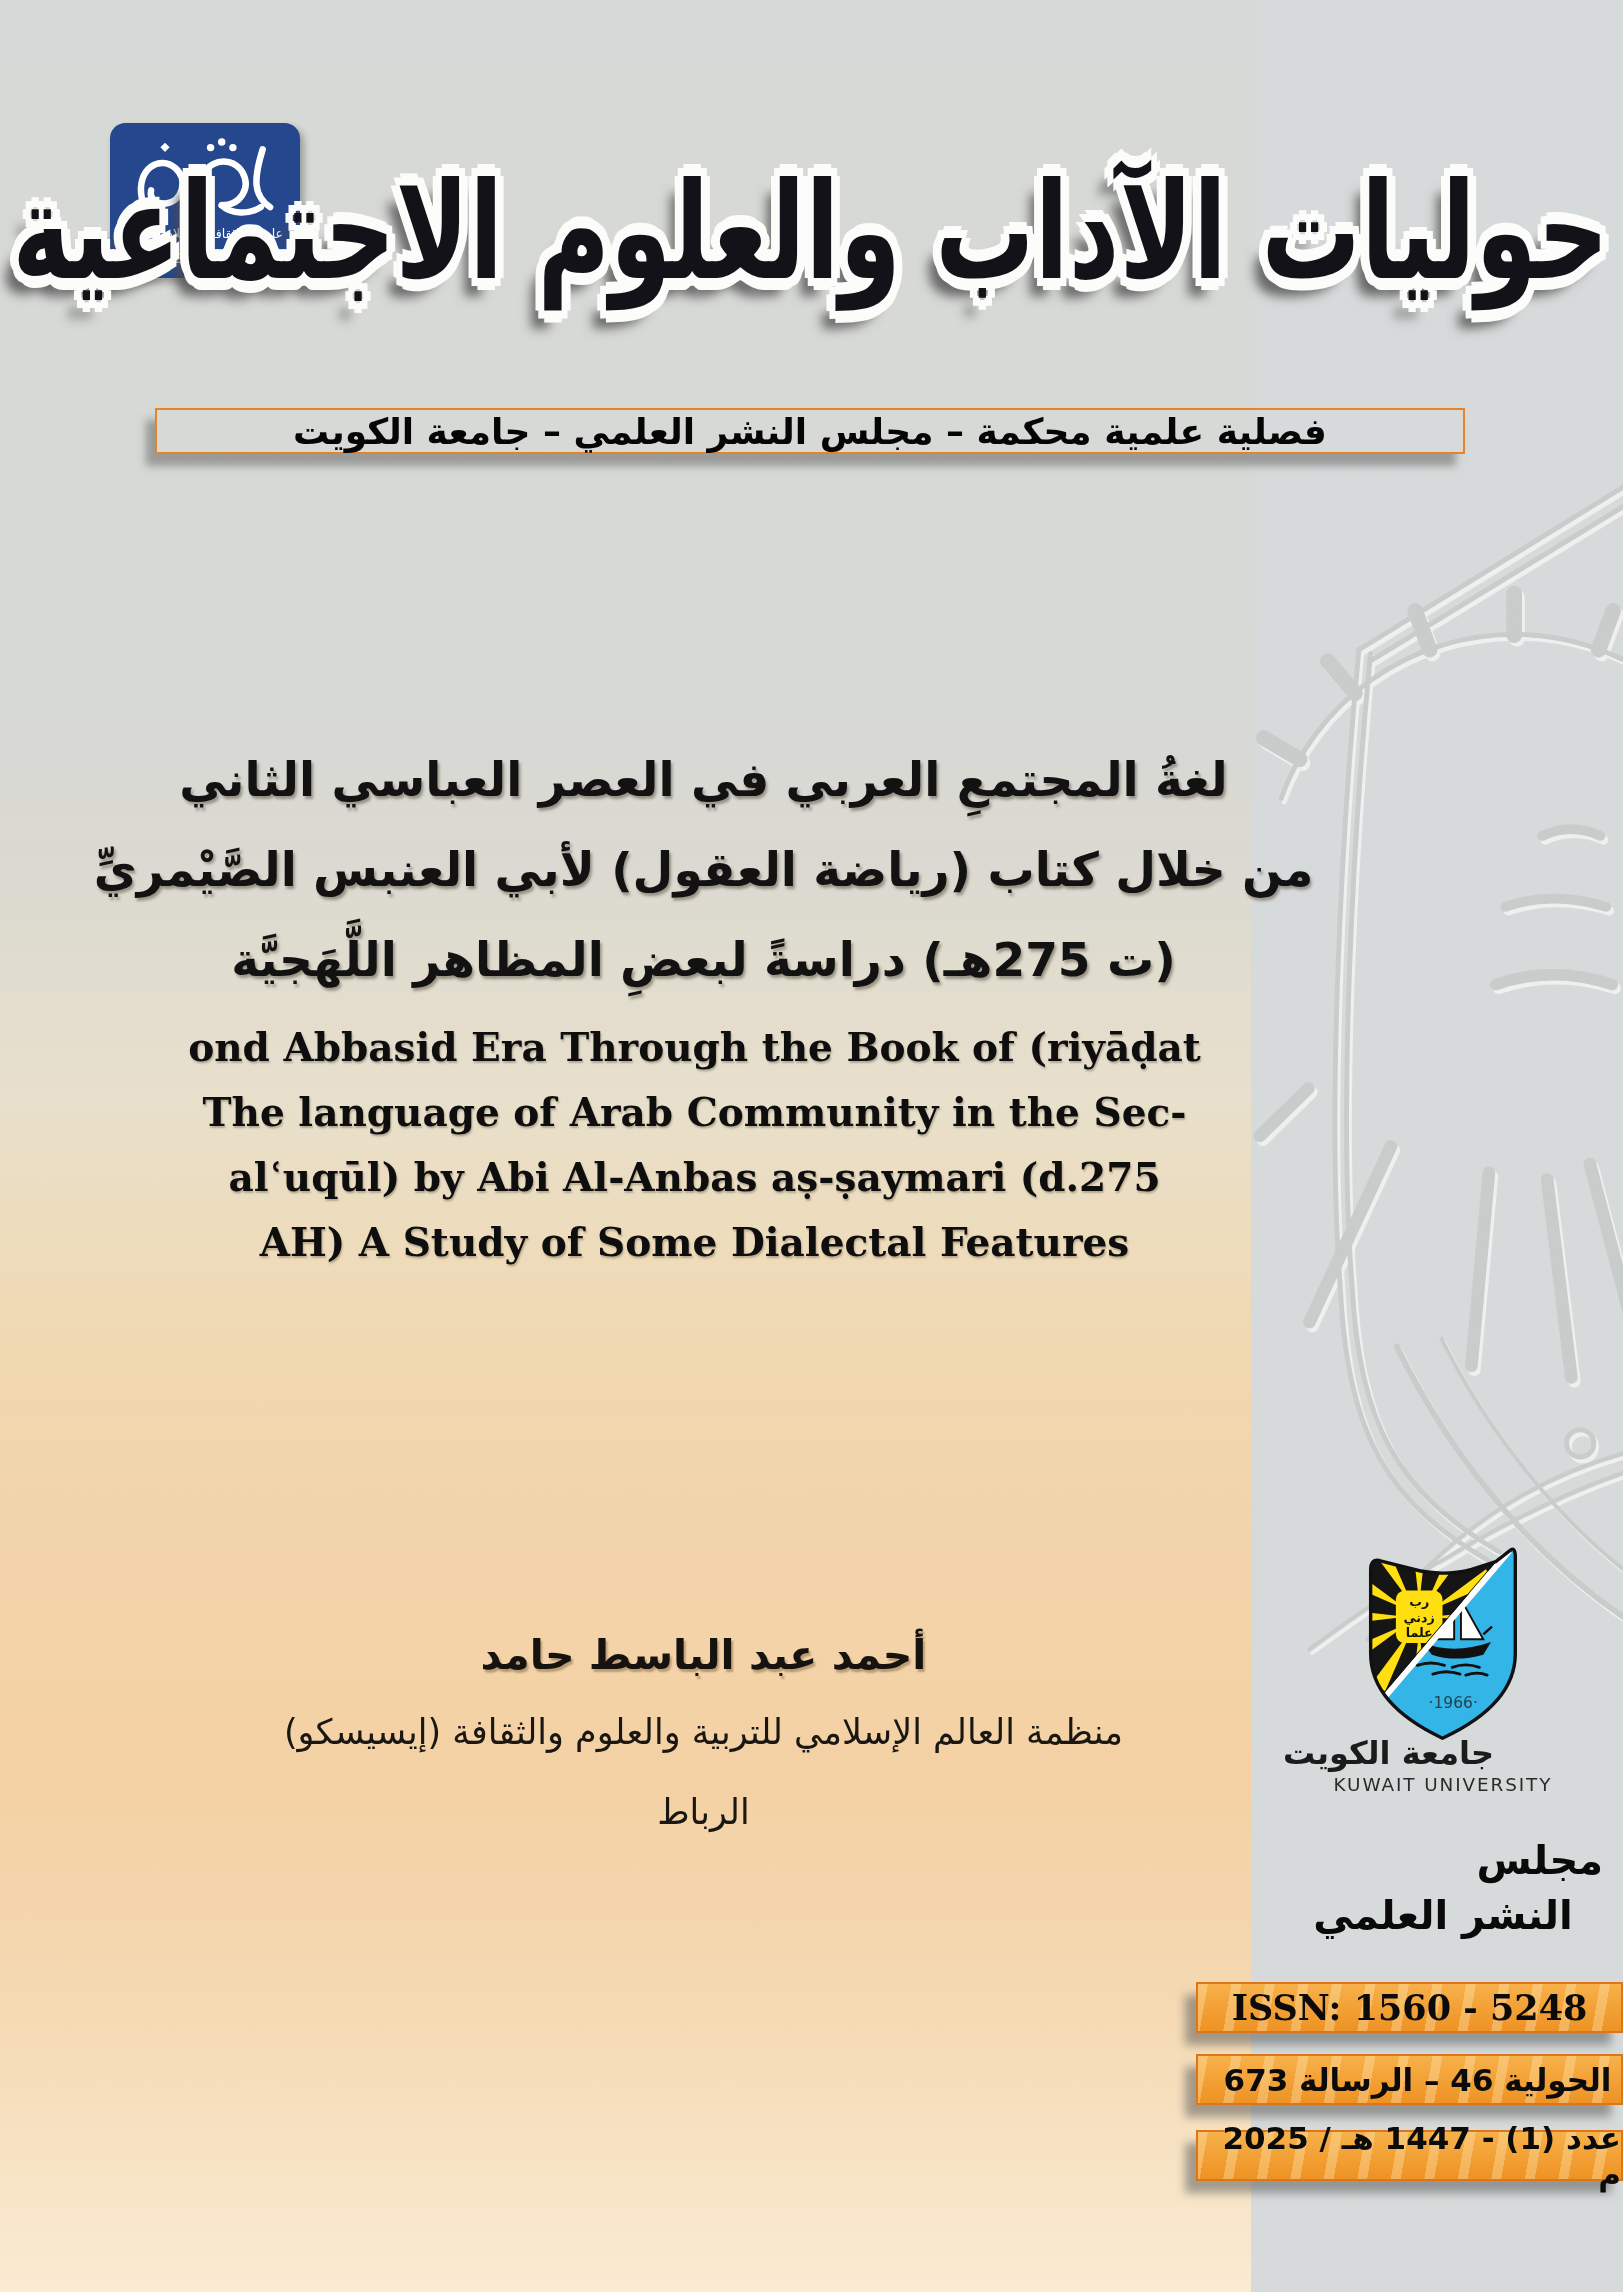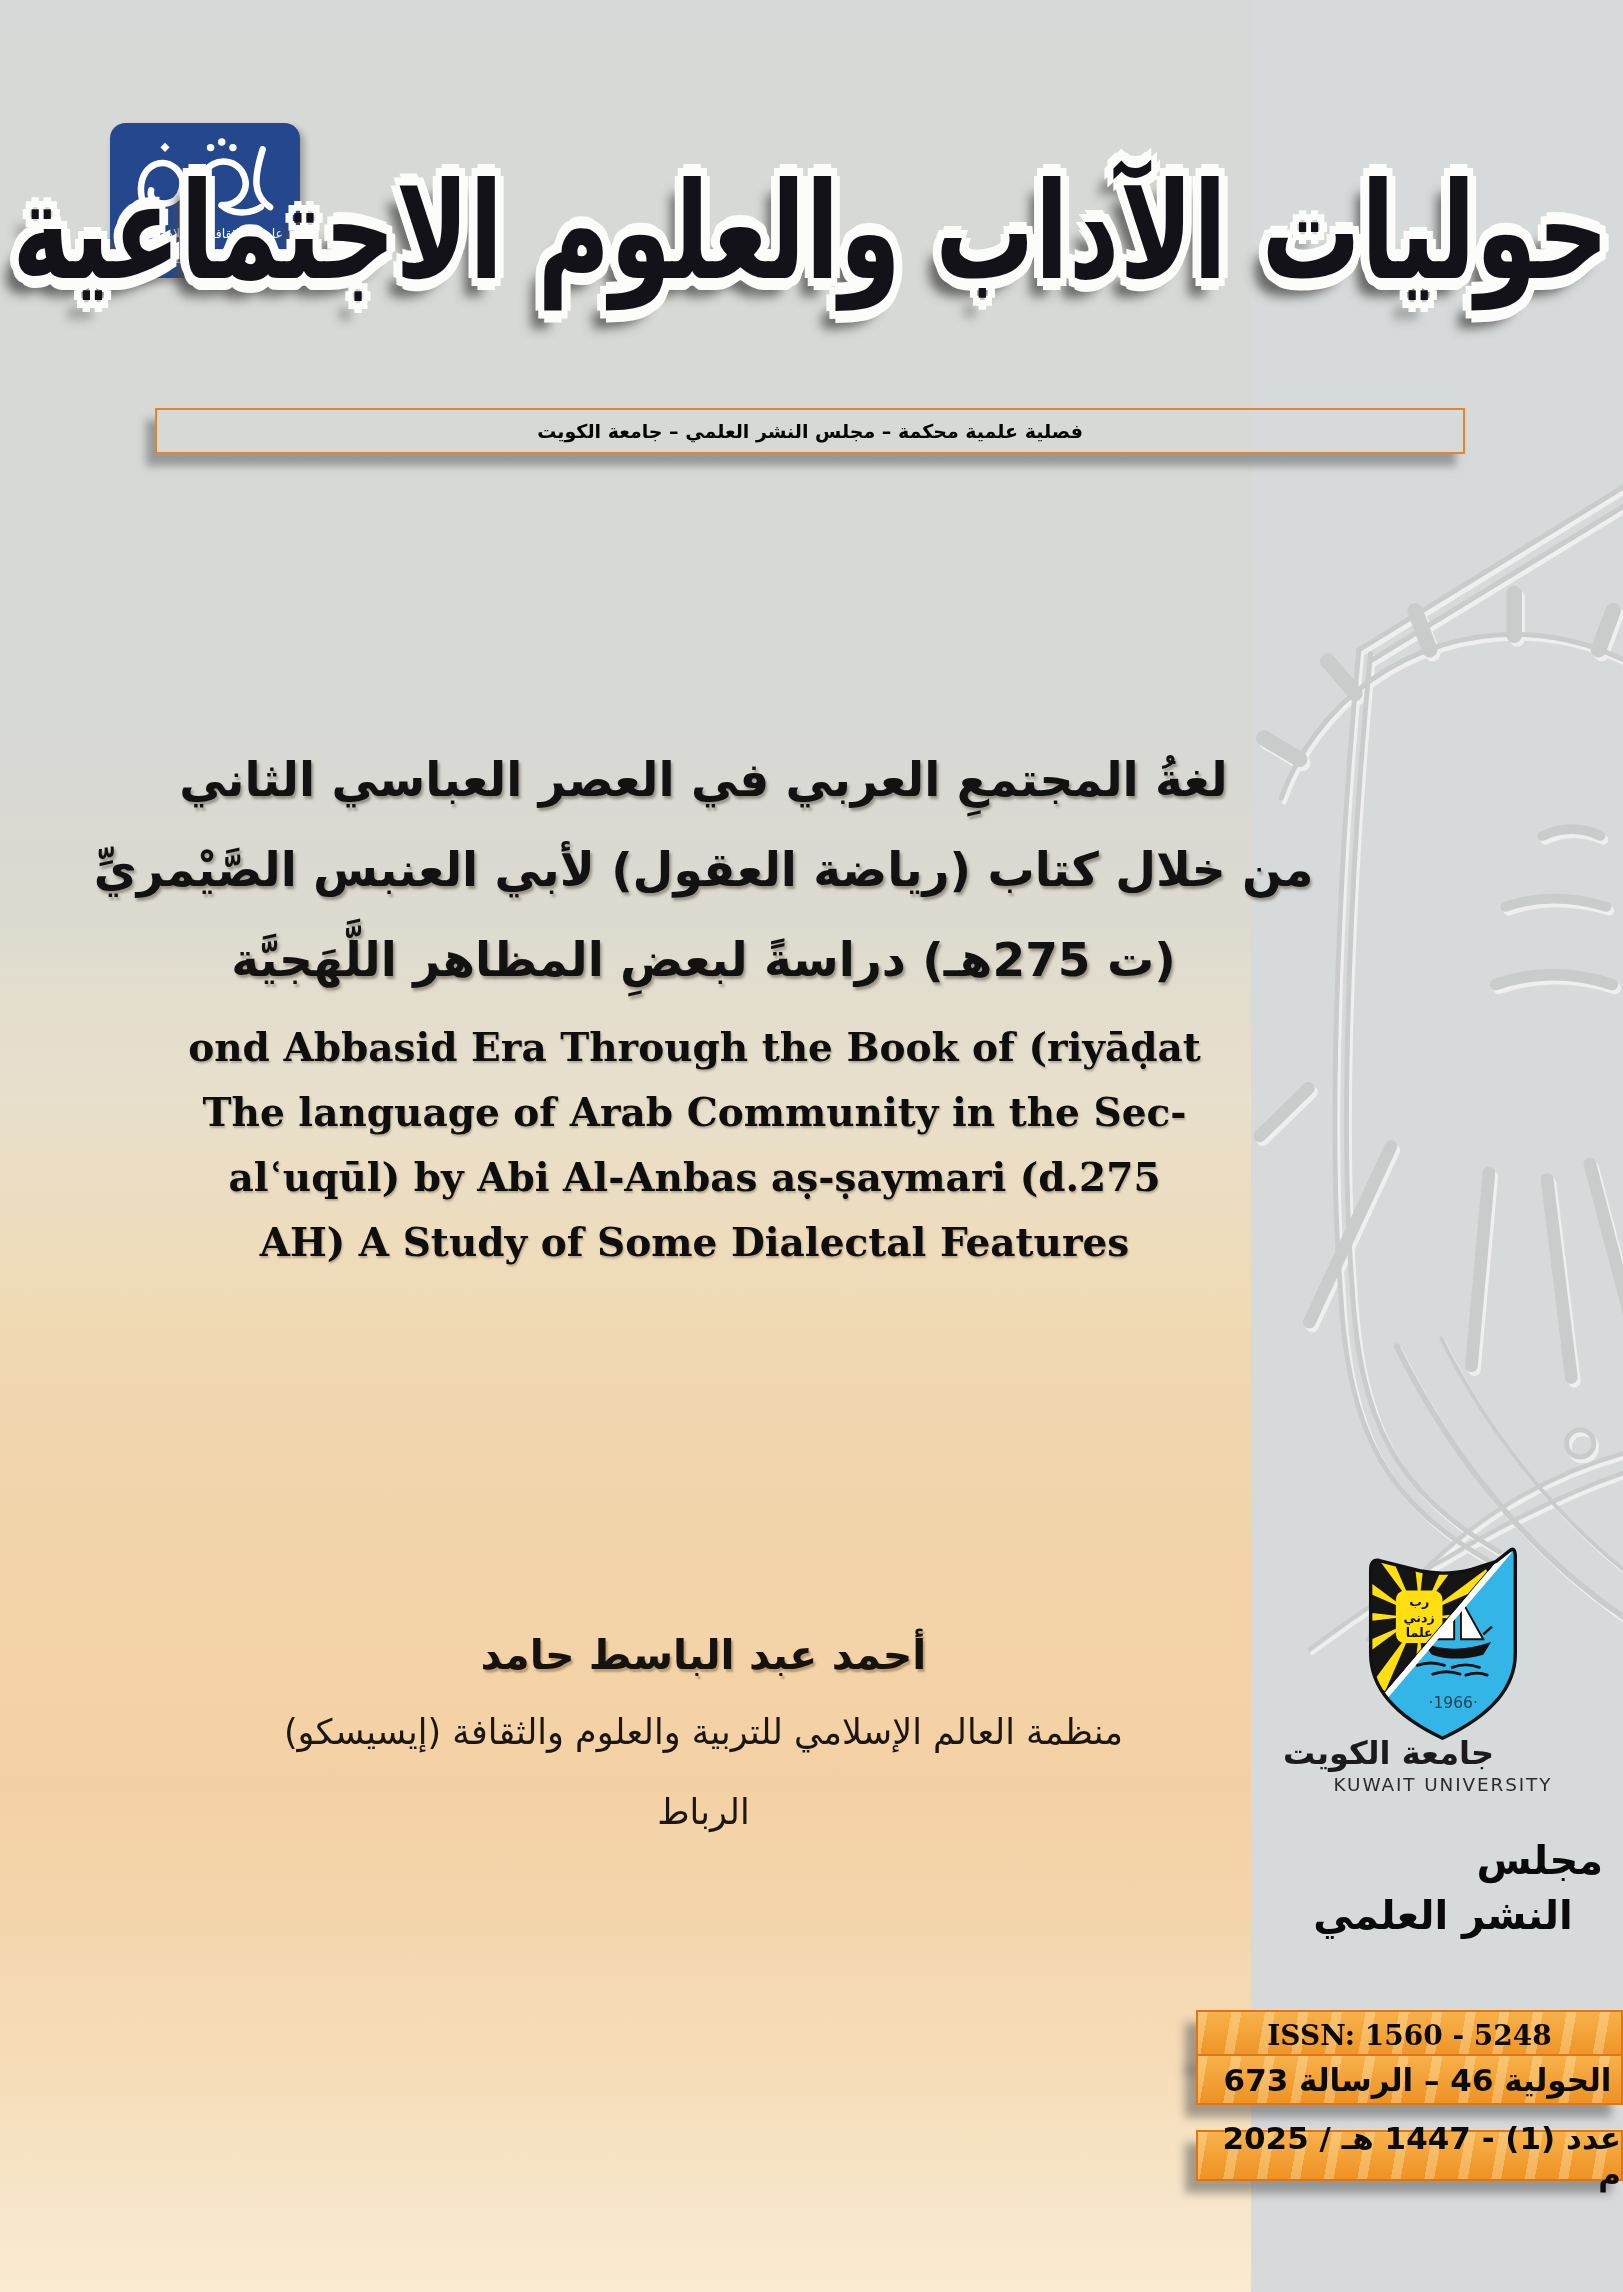--- a/index.html
+++ b/index.html
@@ -28,21 +28,21 @@
   .masthead span{display:inline-block;font-weight:bold;font-size:97px;line-height:243px;color:#121218;
     white-space:nowrap;transform:scaleY(1.38) scaleX(1.02);transform-origin:center 55%;
     text-shadow:
      -5.8px -5.8px 0 #fcfcfb, 5.8px -5.8px 0 #fcfcfb, -5.8px 5.8px 0 #fcfcfb, 5.8px 5.8px 0 #fcfcfb,
      -8.7px 0 0 #fcfcfb, 8.7px 0 0 #fcfcfb, 0 -8.7px 0 #fcfcfb, 0 8.7px 0 #fcfcfb,
      -12.6px 12.6px 8.7px rgba(75,75,75,.8);}
   
   .subtitle-bar{position:absolute;left:155px;top:408px;width:1310px;height:46px;box-sizing:border-box;
     border:2.9px solid #e8832b;box-shadow:-8.7px 11.6px 7.8px rgba(92,92,92,.5);
     display:flex;align-items:center;justify-content:center;}
-  .subtitle-bar span{font-size:19px;font-weight:bold;color:#050505;direction:rtl;}
+  .subtitle-bar span{font-size:36px;font-weight:bold;color:#050505;direction:rtl;}
   
   .title-ar{position:absolute;left:58px;top:735px;width:1291px;text-align:center;direction:rtl;
     font-weight:bold;font-size:47px;line-height:90px;color:#121212;
     text-shadow:1.9px 2.9px 2.9px rgba(70,60,45,.45);}
   .title-en{position:absolute;left:49px;top:1015px;width:1291px;text-align:center;
     font-family:"DejaVu Serif",serif;font-weight:bold;font-size:39px;line-height:65px;color:#0e0e0e;
     text-shadow:1px 1.9px 1.9px rgba(80,70,50,.35);}
   
   .author-name{position:absolute;left:58px;top:1631px;width:1291px;text-align:center;direction:rtl;
     font-weight:bold;font-size:41px;color:#151210;text-shadow:1.9px 2.9px 1.9px rgba(120,90,50,.45);}
@@ -61,21 +61,21 @@
   .council-2{position:absolute;left:1283px;top:1892px;width:320px;text-align:center;direction:rtl;
     font-weight:bold;font-size:40px;color:#0a0a0a;}
   
   .obar{position:absolute;left:1196px;width:427px;height:51px;box-sizing:border-box;
     border:2.9px solid #dd7519;
     background:
       repeating-linear-gradient(100deg, rgba(255,236,190,.35) 0 9.7px, rgba(255,255,255,0) 9.7px 33px),
       linear-gradient(180deg,#f7b14b,#f3a338 45%,#ee9224);
     box-shadow:-10.7px 12.6px 8.7px rgba(92,92,92,.55);
     display:flex;align-items:center;justify-content:center;color:#0b0b0b;}
-  .obar-issn{top:1982px;font-family:"DejaVu Serif",serif;font-weight:bold;font-size:28px;margin-top:28px;}
+  .obar-issn{top:1982px;font-family:"DejaVu Serif",serif;font-weight:bold;font-size:35px;}
   .obar-vol{top:2054px;font-weight:bold;font-size:31px;direction:rtl;padding-left:16px;}
   .obar-num{top:2130px;font-weight:bold;font-size:31px;direction:rtl;}
 </style>
 </head>
 <body>
 
 <div class="page">
 
   <div class="band"></div>
 

